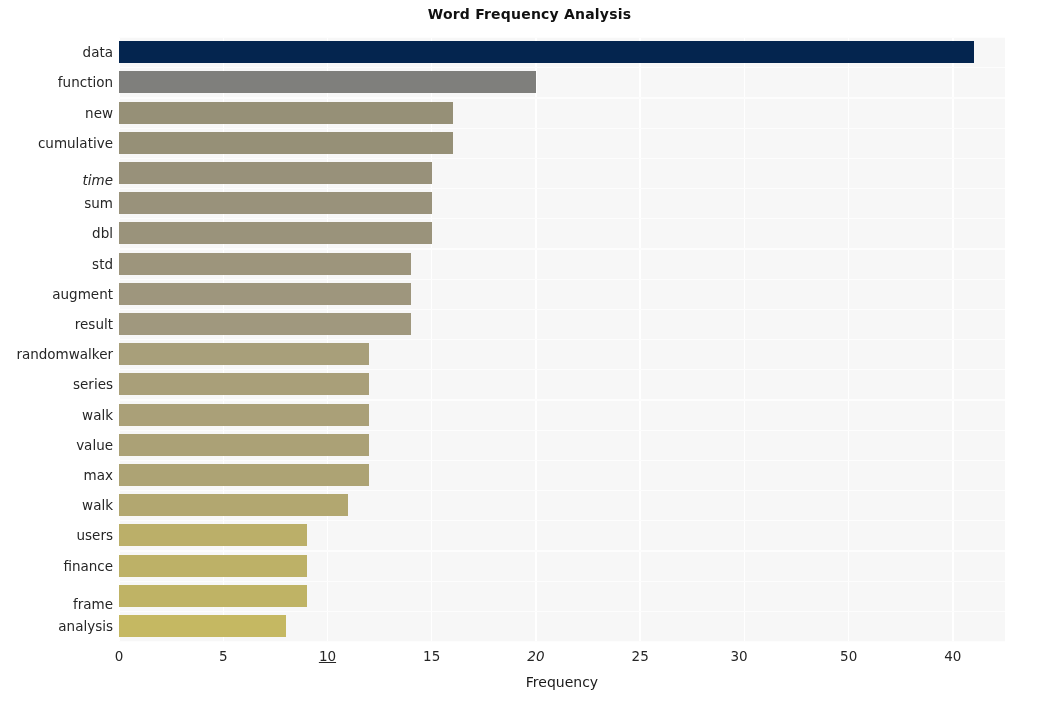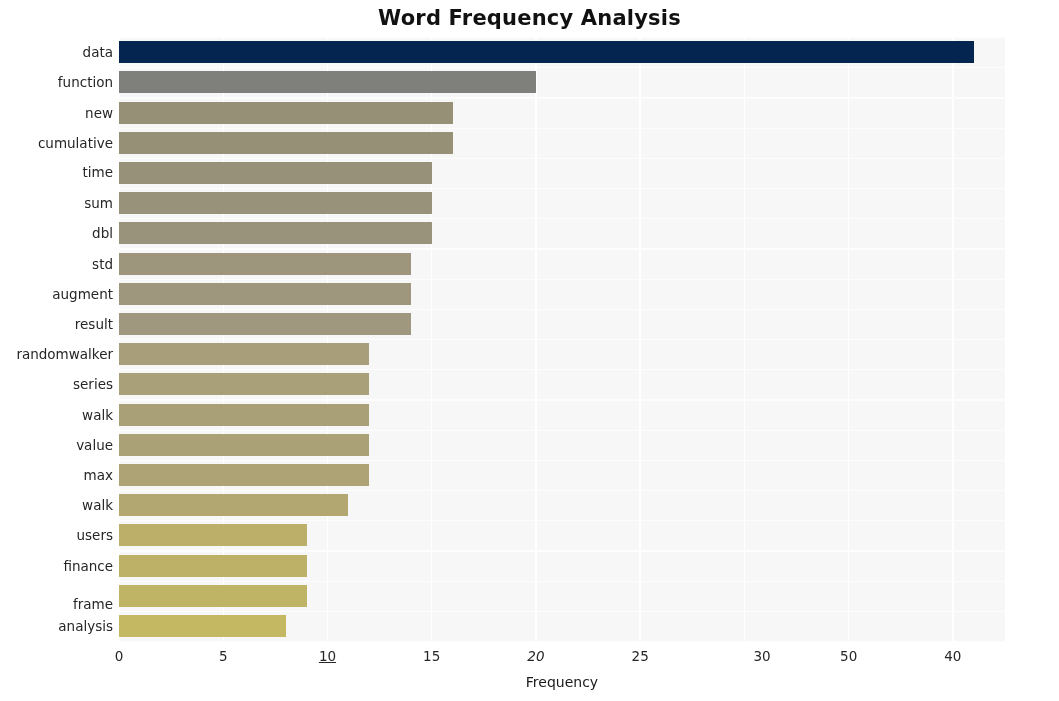--- a/index.html
+++ b/index.html
@@ -18,21 +18,21 @@
     width: 1059px;
     height: 701px;
     background: #ffffff;
   }
   #chart-title {
     position: absolute;
     top: 6px;
     left: 0;
     width: 1059px;
     text-align: center;
-    font-size: 21px;
+    font-size: 14px;
     font-weight: bold;
     color: #111111;
     letter-spacing: 0.2px;
   }
   
   #plot-area {
     position: absolute;
     left: 119px;
     top: 37px;
     width: 886px;
@@ -175,21 +175,21 @@
         <div class="bar" title="frame: 9" style="top: 547.7px; width: 187.624px; background: rgb(191, 179, 101);"></div>
         <div class="bar" title="analysis: 8" style="top: 577.9px; width: 166.776px; background: rgb(197, 184, 98);"></div>
       </div>
   </div>
 
   <div id="ytick-layer">
       <div class="ytick-label" style="top: 8.1px;">data</div>
       <div class="ytick-label" style="top: 38.3px;">function</div>
       <div class="ytick-label" style="top: 68.5px;">new</div>
       <div class="ytick-label" style="top: 98.7px;">cumulative</div>
-      <div class="ytick-label" style="top: 128px;">time</div>
+      <div class="ytick-label" style="top: 136px; font-style: italic;">time</div>
       <div class="ytick-label" style="top: 159.1px;">sum</div>
       <div class="ytick-label" style="top: 189.3px;">dbl</div>
       <div class="ytick-label" style="top: 219.5px;">std</div>
       <div class="ytick-label" style="top: 249.7px;">augment</div>
       <div class="ytick-label" style="top: 279.9px;">result</div>
       <div class="ytick-label" style="top: 310.1px;">randomwalker</div>
       <div class="ytick-label" style="top: 340.3px;">series</div>
       <div class="ytick-label" style="top: 370.5px;">walk</div>
       <div class="ytick-label" style="top: 400.7px;">value</div>
       <div class="ytick-label" style="top: 430.9px;">max</div>
@@ -200,20 +200,20 @@
       <div class="ytick-label" style="top: 581.9px;">analysis</div>
     </div>
 
   <div id="xtick-layer">
       <div class="xtick-label" style="left: 0px;">0</div>
       <div class="xtick-label" style="left: 104.235px;">5</div>
       <div class="xtick-label" style="left: 208.471px; text-decoration: underline;">10</div>
       <div class="xtick-label" style="left: 312.706px;">15</div>
       <div class="xtick-label" style="left: 416.941px; font-style: italic;">20</div>
       <div class="xtick-label" style="left: 521.176px;">25</div>
-      <div class="xtick-label" style="left: 643px;">30</div>
+      <div class="xtick-label" style="left: 620px;">30</div>
       <div class="xtick-label" style="left: 729.647px;">50</div>
       <div class="xtick-label" style="left: 833.882px;">40</div>
     </div>
 
   <div id="xaxis-title">Frequency</div>
 
 </div>
 
 </body></html>

